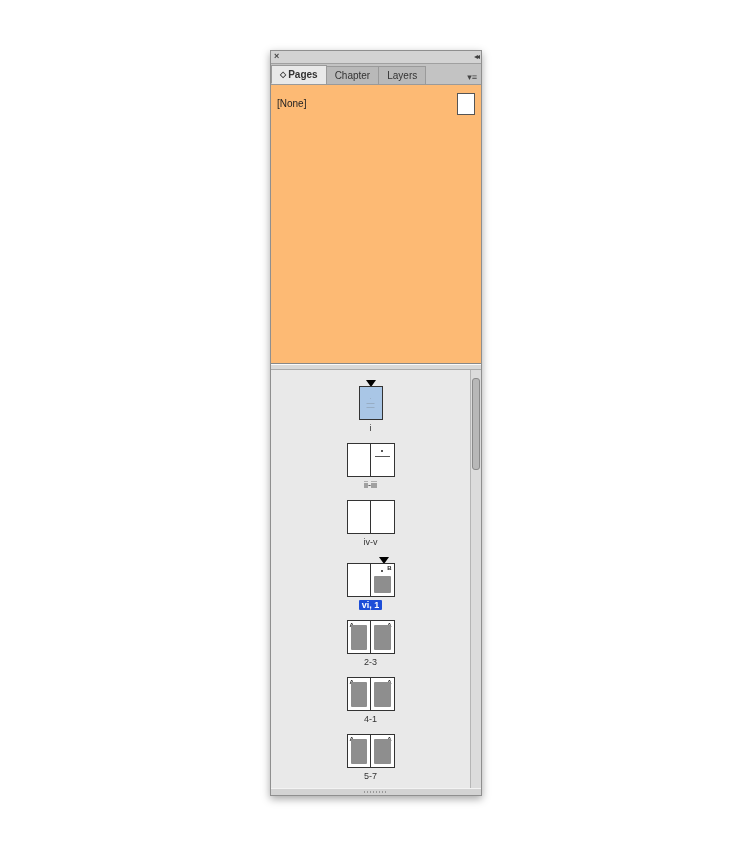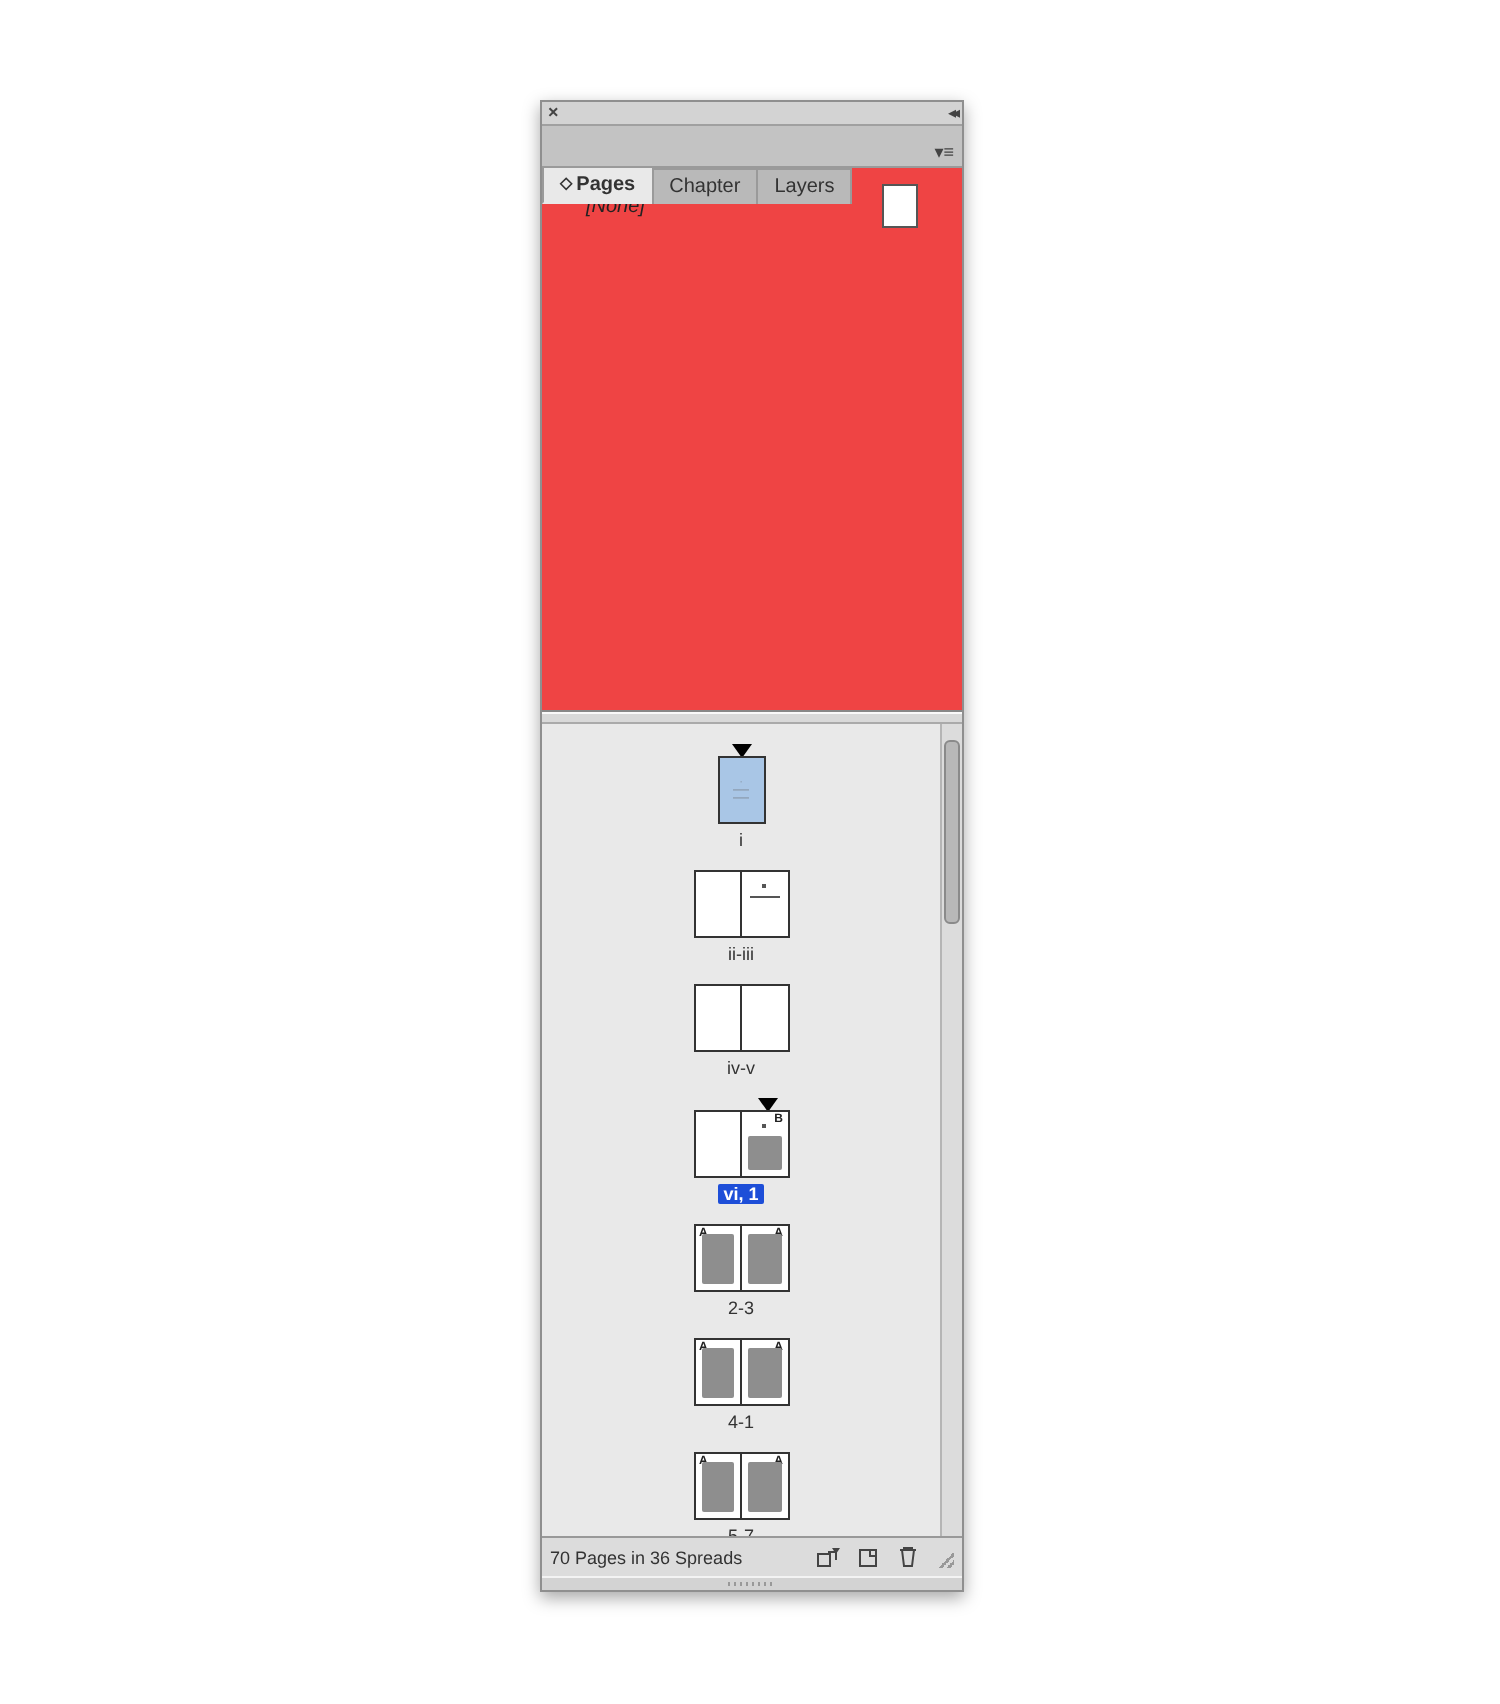--- a/index.html
+++ b/index.html
@@ -51,21 +51,21 @@
   }
   .tab {
     padding: 3px 8px 3px 8px;
     font-size: 10px;
     color: #333;
     border: 1px solid #9a9a9a;
     border-bottom: none;
     background: #b9b9b9;
     margin-right: -1px;
     position: relative;
-    top: 19px;
+    top: 0;
     margin-top: 14px;
   }
   .tab.active {
     background: #e9e9e9;
     font-weight: bold;
     border-bottom: 1px solid #e9e9e9;
   }
   .tab .pre-icon {
     display: inline-block;
     font-size: 8px;
@@ -73,25 +73,24 @@
     vertical-align: 1px;
   }
   .panel-menu {
     margin-left: auto;
     padding: 2px 4px;
     font-size: 9px;
     color: #444;
   }
   .masters-section {
     height: 270px;
-    padding: 8px 22px;
+    padding: 8px 6px;
     border-bottom: 1px solid #888;
-    background: #ef4444;
+    background: #fdba74;
     overflow: hidden;
-    font-style: italic;
   }
   .master-row {
     display: flex;
     align-items: center;
     justify-content: space-between;
     margin-bottom: 12px;
   }
   .master-label {
     font-size: 10px;
     color: #222;
@@ -410,43 +409,20 @@
         </div>
         <div class="spread-label">5-7</div>
       </div>
 
     </div>
     <div class="scrollbar">
       <div class="thumb"></div>
     </div>
   </div>
 
-  <div class="footer">
-    <span class="status">70 Pages in 36 Spreads</span>
-    <span class="spacer"></span>
-    <div class="icon-btn">
-      <svg width="12" height="10" viewBox="0 0 12 10">
-            <rect x="1" y="3" width="6" height="6" fill="none" stroke="#444" stroke-width="1"></rect>
-            <path d="M6 2 L10 2 L10 6" fill="none" stroke="#444" stroke-width="1"></path>
-            <path d="M8 0 L12 0 L10 3 Z" fill="#444"></path>
-          </svg>
-    </div>
-    <div class="icon-btn">
-      <svg width="10" height="10" viewBox="0 0 10 10">
-            <rect x="1" y="1" width="8" height="8" fill="none" stroke="#444" stroke-width="1"></rect>
-            <path d="M6 1 L6 4 L9 4" fill="none" stroke="#444" stroke-width="1"></path>
-          </svg>
-    </div>
-    <div class="icon-btn">
-      <svg width="10" height="11" viewBox="0 0 10 11">
-            <path d="M1 2 H9 M3 2 V1 H7 V2 M2 2 L3 10 H7 L8 2" fill="none" stroke="#444" stroke-width="1"></path>
-          </svg>
-    </div>
-    <div class="resize-grip"></div>
-  </div>
 
   <div class="bottom-grip">
         <div class="dots"></div>
       </div>
 
 </div>
 
 </div>
 
 </body></html>

